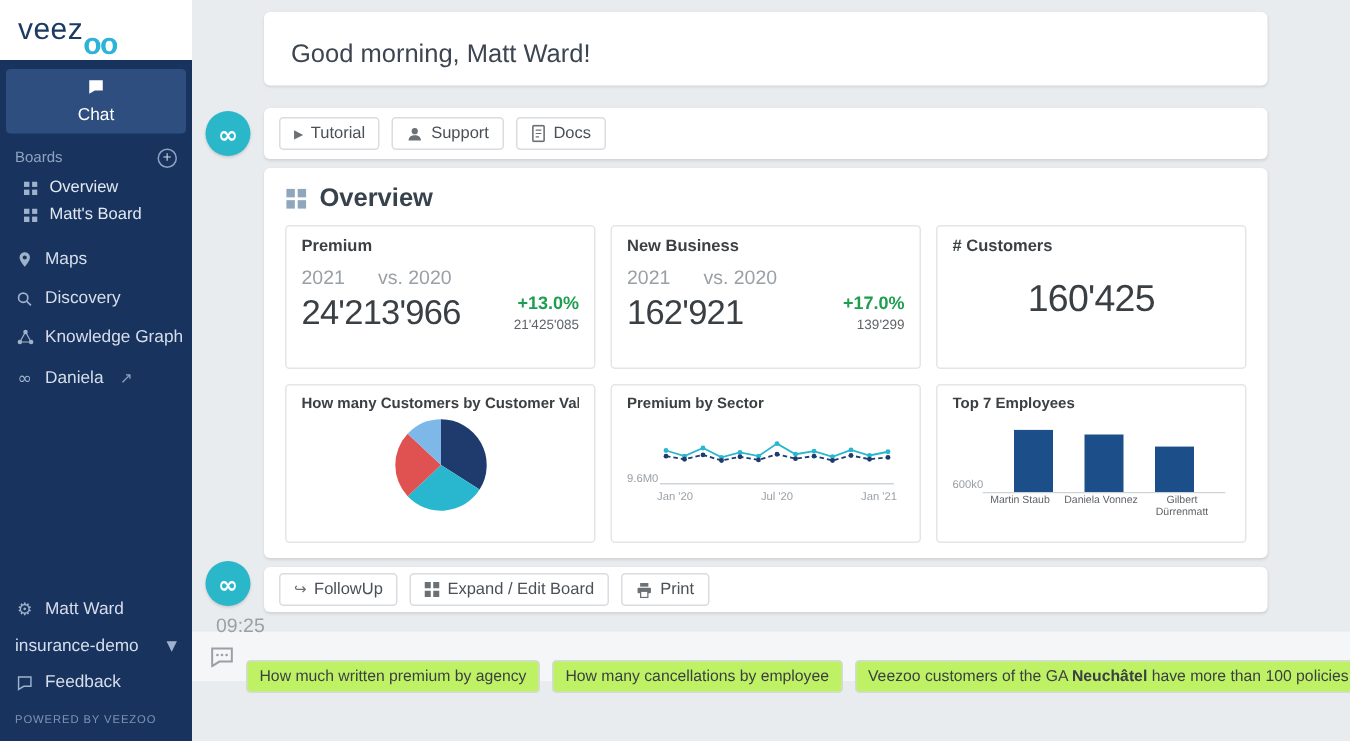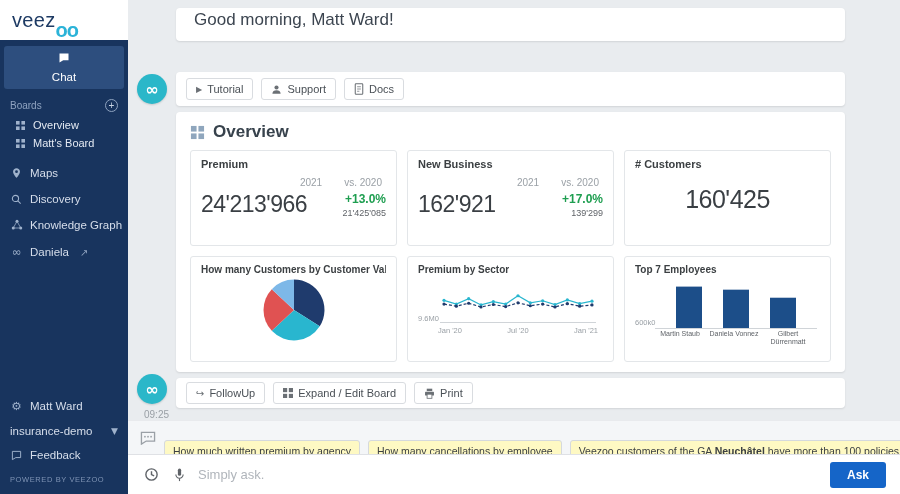--- a/index.html
+++ b/index.html
@@ -25,57 +25,57 @@
   .uni{font-family:"DejaVu Sans",sans-serif;}
   .side-ico{width:13px;display:inline-flex;justify-content:center;flex-shrink:0;color:#9fb2cc;}
 
   
   .main{flex:1;display:flex;flex-direction:column;background:#e9ecef;min-width:0;}
   .chat{position:relative;height:420px;flex-shrink:0;}
   .card{position:absolute;background:#fff;border-radius:4px;box-shadow:0 1px 2px rgba(0,0,0,.10);}
   .avatar{position:absolute;width:30px;height:30px;border-radius:50%;background:var(--teal,#2ab7c9);color:#fff;display:flex;align-items:center;justify-content:center;font-size:16px;font-weight:bold;font-family:"DejaVu Sans",sans-serif;box-shadow:0 1px 2px rgba(0,0,0,.15);}
   .av1{left:9px;top:74px;} .av2{left:9px;top:374px;}
 
-  .greeting{left:48px;top:8px;width:669px;padding:2px 18px 11px 18px;}
+  .greeting{left:48px;top:8px;width:669px;padding:18px 18px 11px 18px;}
   .greeting h1{font-size:17px;font-weight:500;color:#3c4550;}
   .greeting p{font-size:12px;color:#5f6a75;margin-top:8px;}
 
   .strip{display:flex;align-items:center;gap:8px;padding:4px 10px;}
   .actions{left:48px;top:72px;width:669px;height:34px;}
   .followup{left:48px;top:378px;width:669px;height:30px;}
   .chip,.chipbtn{display:inline-flex;align-items:center;gap:5px;background:#fff;border:1px solid #d9dce0;border-radius:3px;padding:4px 9px;font-size:11px;color:#4a5056;font-family:inherit;cursor:pointer;white-space:nowrap;}
   .chipbtn svg,.chip svg{flex-shrink:0;}
-  .timestamp{position:absolute;left:16px;top:409px;font-size:10px;color:#9aa0a6;}
+  .timestamp{position:absolute;left:16px;top:409px;font-size:13px;color:#9aa0a6;}
 
   .board{left:48px;top:112px;width:669px;padding:10px 14px 10px 14px;}
   .board-header{display:flex;align-items:center;gap:8px;margin-bottom:8px;}
   .board-title{font-size:17px;font-weight:bold;color:#37424c;}
   .board-grid{display:grid;grid-template-columns:repeat(3,1fr);grid-template-rows:96px 106px;gap:10px;}
   .tile{border:1px solid #e3e6e9;border-radius:3px;padding:7px 10px;position:relative;overflow:hidden;background:#fff;cursor:pointer;}
   .tile-title{font-size:11px;font-weight:bold;color:#3c4043;white-space:nowrap;overflow:hidden;}
   .chart-title{font-size:10px;}
-  .kpi-meta{display:flex;justify-content:flex-end;gap:22px;margin-top:7px;font-size:10px;color:#9aa0a6;padding-right:4px;}
-  .kpi-body{display:flex;justify-content:space-between;align-items:flex-end;margin-top:3px;}
+  .kpi-meta{display:flex;justify-content:flex-start;gap:22px;margin-top:7px;font-size:13px;color:#9aa0a6;padding-right:4px;}
+  .kpi-body{display:flex;justify-content:space-between;align-items:flex-start;margin-top:3px;}
   .kpi-value{font-size:23px;color:#3a3f44;letter-spacing:-.5px;}
   .kpi-delta-block{text-align:right;}
   .kpi-delta{font-size:12px;font-weight:bold;color:var(--positive-green,#1e9e50);}
   .kpi-prev{font-size:9px;color:#5f6368;margin-top:2px;}
   .kpi-center{display:flex;justify-content:center;align-items:center;height:58px;}
   .kpi-center .kpi-value{font-size:25px;}
 
   .pie-wrap{display:flex;justify-content:center;margin-top:3px;}
   .plot{display:flex;align-items:stretch;margin-top:4px;}
   .ylabels{width:20px;display:flex;flex-direction:row;justify-content:space-between;align-items:flex-end;padding:0 3px 2px 0;font-size:7.5px;color:#9aa0a6;}
   .xlabels{display:flex;justify-content:space-between;margin-left:20px;width:160px;font-size:7.5px;color:#9aa0a6;margin-top:1px;}
   .cat-labels{display:flex;margin-left:18px;width:162px;margin-top:1px;}
   .cat-labels span{flex:1;text-align:center;font-size:7px;line-height:1.15;color:#5f6368;}
 
   
   .suggestions{height:34px;background:#f4f6f8;display:flex;align-items:center;gap:8px;padding:0 14px 0 12px;border-top:1px solid #e8eaed;}
-  .sugg-chip{background:#fef9c3;border:1px solid #d5d9dd;border-radius:3px;padding:4px 8px;font-size:10.5px;color:#3c4043;font-family:inherit;cursor:pointer;white-space:nowrap;margin-top:27px;}
+  .sugg-chip{background:#bef264;border:1px solid #d5d9dd;border-radius:3px;padding:4px 8px;font-size:10.5px;color:#3c4043;font-family:inherit;cursor:pointer;white-space:nowrap;margin-top:27px;}
   .sugg-chip b{font-weight:bold;}
   .inputbar{height:40px;background:#fff;border-top:1px solid #dfe1e5;display:flex;align-items:center;gap:10px;padding:0 14px 0 14px;}
   .icon-btn{background:none;border:none;color:#5f6368;cursor:pointer;display:flex;align-items:center;padding:2px;}
   .ask-input{flex:1;border:none;outline:none;font-size:13px;color:#3c4043;font-family:inherit;background:transparent;}
   .ask-input::placeholder{color:#b0b5bb;}
   .ask-btn{background:var(--ask-blue,#1565c8);color:#fff;border:none;border-radius:3px;padding:6px 17px;font-size:12px;font-weight:bold;font-family:inherit;cursor:pointer;}
 </style>
 </head>
 <body>
 
@@ -389,31 +389,14 @@
       </button>
       <button class="sugg-chip">
         <span>How many cancellations by employee</span>
       </button>
       <button class="sugg-chip">
         <span>Veezoo customers of the GA </span><b>Neuchâtel</b><span> have more than 100 policies</span>
       </button>
 
     </div>
 
-    <div class="inputbar">
-      <button class="icon-btn">
-        <svg width="15" height="15" viewBox="0 0 16 16">
-            <circle cx="8" cy="8" r="6" fill="none" stroke="currentColor" stroke-width="1.5"></circle>
-            <polyline points="8,4.5 8,8 10.8,9.5" fill="none" stroke="currentColor" stroke-width="1.5"></polyline>
-          </svg>
-      </button>
-      <button class="icon-btn">
-        <svg width="13" height="16" viewBox="0 0 16 18">
-            <rect x="6" y="1" width="4" height="9" rx="2" fill="currentColor"></rect>
-            <path d="M3.5 8.5a4.5 4.5 0 0 0 9 0" fill="none" stroke="currentColor" stroke-width="1.4"></path>
-            <line x1="8" y1="13" x2="8" y2="16.5" stroke="currentColor" stroke-width="1.4"></line>
-          </svg>
-      </button>
-      <input class="ask-input" type="text" placeholder="Simply ask." style="">
-      <button class="ask-btn">Ask</button>
-    </div>
   </main>
 </div>
 
 </body></html>

